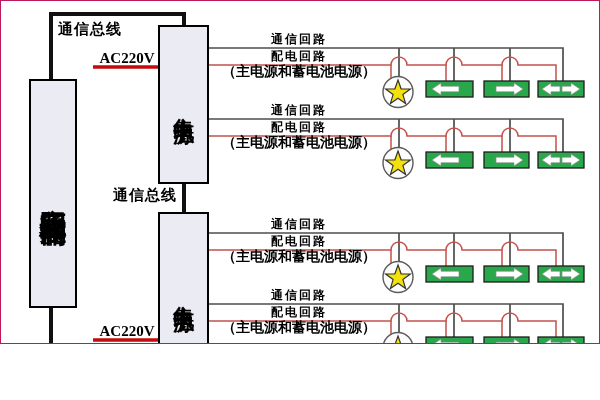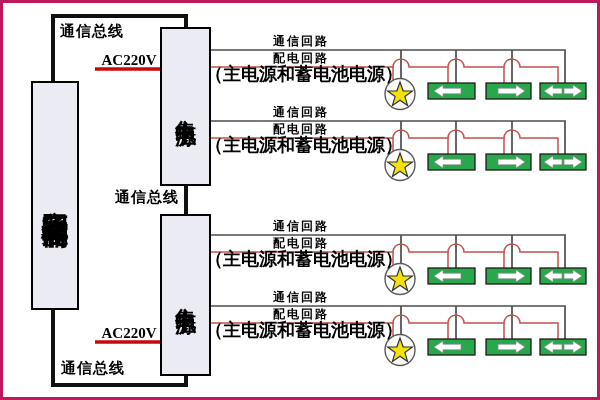--- a/index.html
+++ b/index.html
@@ -1,18 +1,18 @@
 <!DOCTYPE html>
 <html><head>
 <meta charset="utf-8">
 <style>
   html,body{margin:0;padding:0;background:#fff;}
   .stage{
-    position:relative;width:600px;height:400px;background:#ffffff;
-    border:3px solid #be185d;box-sizing:border-box;overflow:hidden;
+    position:relative;width:600px;height:344px;background:#ffffff;
+    border:1px solid #be185d;box-sizing:border-box;overflow:hidden;
     font-family:"Liberation Serif","DejaVu Serif",serif;
   }
   svg.wires{position:absolute;left:0;top:0;width:600px;height:400px;}
   .box{
     position:absolute;background:#ebebf3;border:2px solid #000;
     display:flex;align-items:center;justify-content:center;box-sizing:border-box;
   }
   .vtext{
     writing-mode:vertical-rl;text-orientation:upright;
     font-weight:bold;color:#000;white-space:nowrap;
@@ -31,21 +31,21 @@
   .lbl-bus-mid{left:112px;top:187px;}
   .lbl-ac-bot{left:95px;top:323px;width:62px;text-align:center;letter-spacing:0;}
   .lbl-bus-bot{left:58px;top:358px;}
   .row-lbl{
     position:absolute;left:208px;width:180px;text-align:center;
     font-weight:bold;color:#000;font-size:12px;line-height:15px;
     letter-spacing:2px;white-space:nowrap;
   }
   .row-note{
     position:absolute;left:202px;width:192px;text-align:center;
-    font-weight:bold;color:#000;font-size:18px;line-height:14px;
+    font-weight:bold;color:#000;font-size:14px;line-height:14px;
     letter-spacing:0;white-space:nowrap;
   }
 </style>
 </head>
 <body>
 
 <div class="stage">
 
   <svg class="wires" id="wires" viewBox="0 0 600 400">
       <path d="M50 78 V13 H183 V24" stroke="#101010" stroke-width="4" fill="none"></path>

